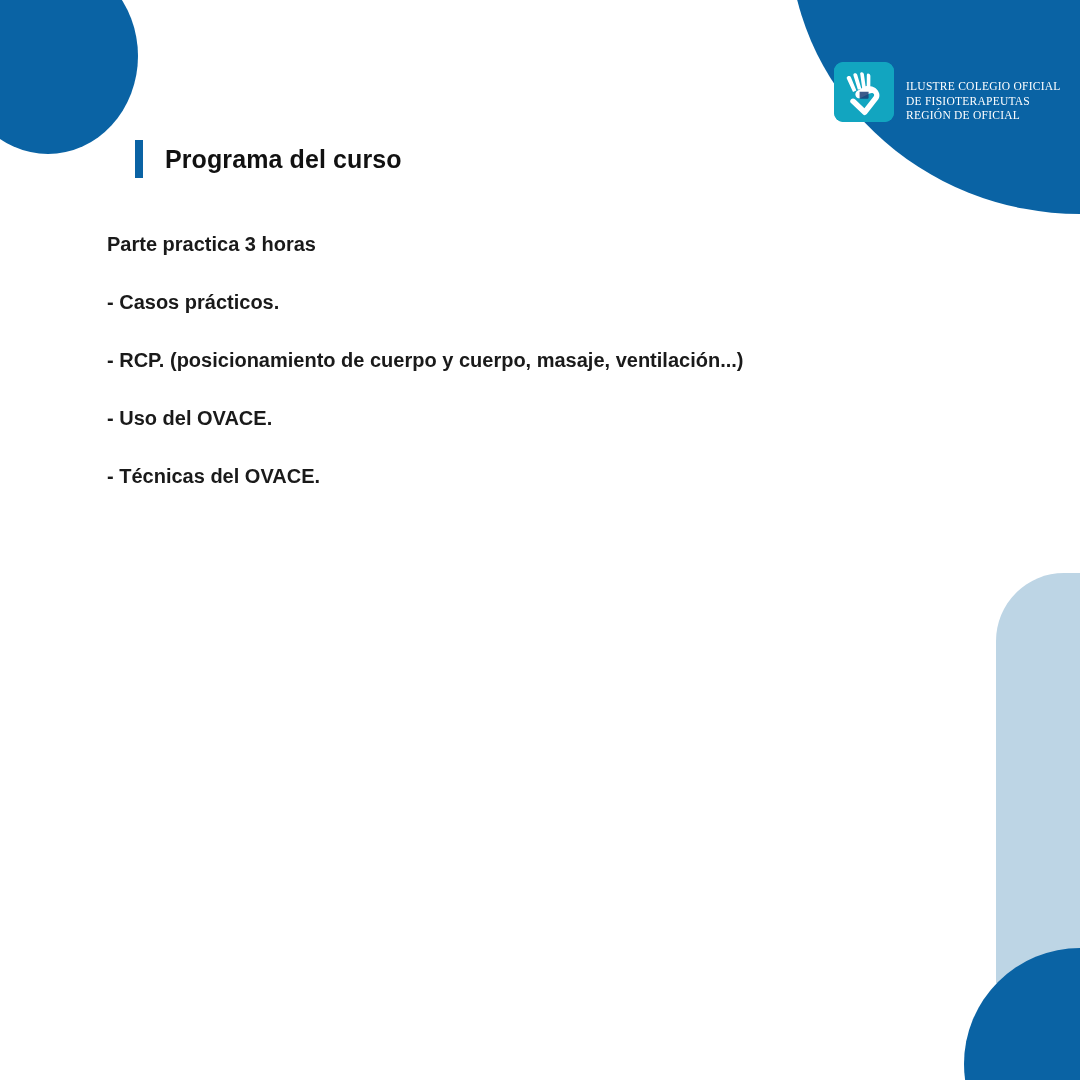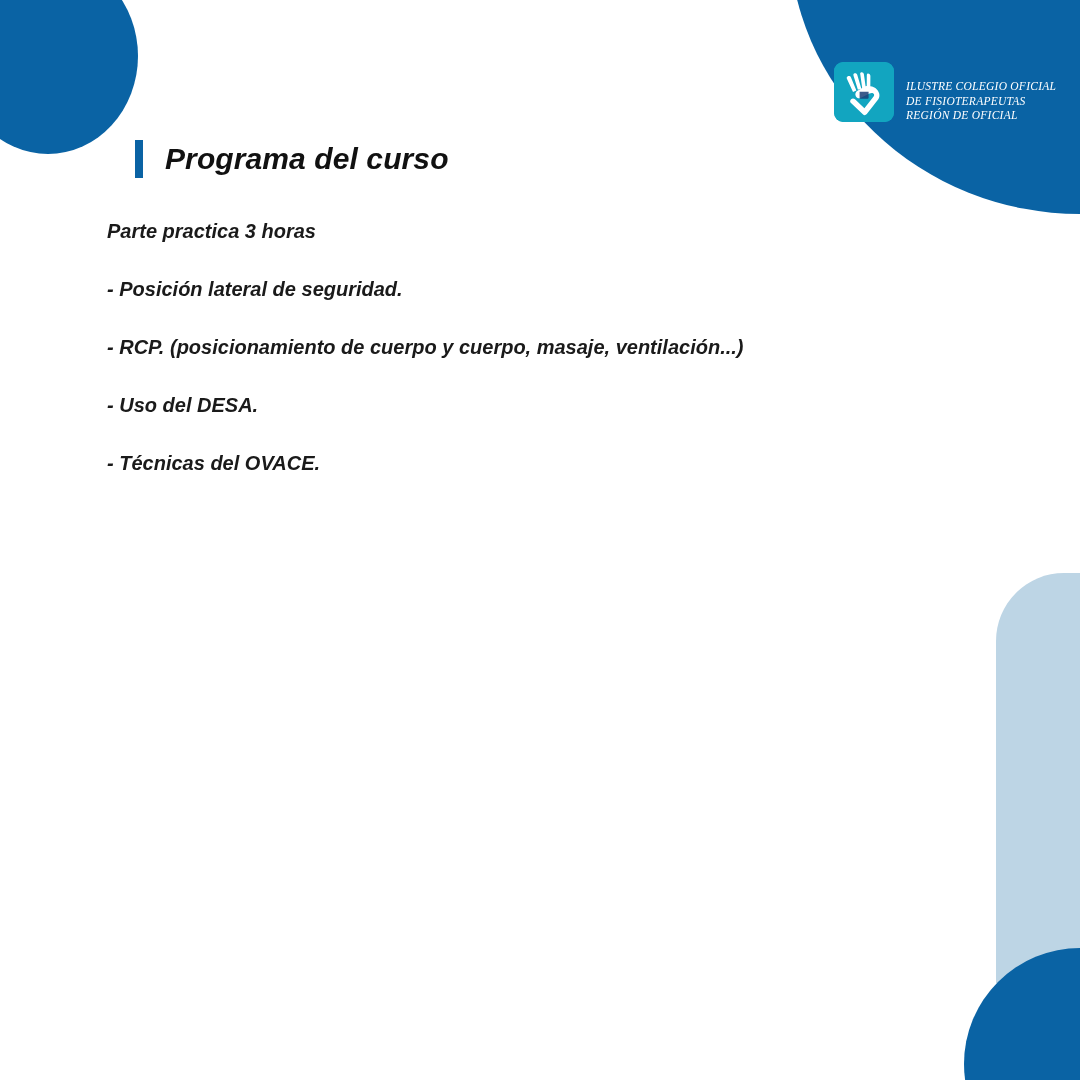--- a/index.html
+++ b/index.html
@@ -7,21 +7,20 @@
     padding: 0;
     background: #ffffff;
   }
   #slide {
     position: relative;
     width: 1080px;
     height: 1080px;
     background: #ffffff;
     overflow: hidden;
     font-family: "Liberation Sans", sans-serif;
-    font-style: italic;
   }
 
   
   .shape { position: absolute; }
 
   #deco-circle-topleft {
     left: -42px;
     top: -42px;
     width: 180px;
     height: 196px;
@@ -92,32 +91,32 @@
     align-items: center;
     gap: 22px;
   }
   #heading-accent-bar {
     width: 8px;
     height: 38px;
     background: #0A63A4;
     flex: 0 0 auto;
   }
   #page-title {
-    font-size: 30px;
+    font-size: 25px;
     font-weight: bold;
     color: #111111;
     letter-spacing: 0.1px;
     white-space: nowrap;
   }
 
   
   #program-list {
     position: absolute;
     left: 107px;
-    top: 218px;
+    top: 231px;
     width: 860px;
   }
   .program-line {
     font-size: 20px;
     font-weight: bold;
     color: #1a1a1a;
     line-height: 26px;
     margin-bottom: 32px;
     white-space: nowrap;
   }
@@ -152,19 +151,19 @@
     </div>
   </div>
 
   <div id="heading-row">
     <div id="heading-accent-bar"></div>
     <div id="page-title">Programa del curso</div>
   </div>
 
   <div id="program-list">
     <div class="program-line">Parte practica 3 horas</div>
-    <div class="program-line">- Posición lateral de seguridad.</div>
+    <div class="program-line">- Casos prácticos.</div>
     <div class="program-line">- RCP. (posicionamiento de cuerpo y cuerpo, masaje, ventilación...)</div>
-    <div class="program-line">- Uso del DESA.</div>
+    <div class="program-line">- Uso del OVACE.</div>
     <div class="program-line">- Técnicas del OVACE.</div>
   </div>
 
 </div>
 
 </body></html>

